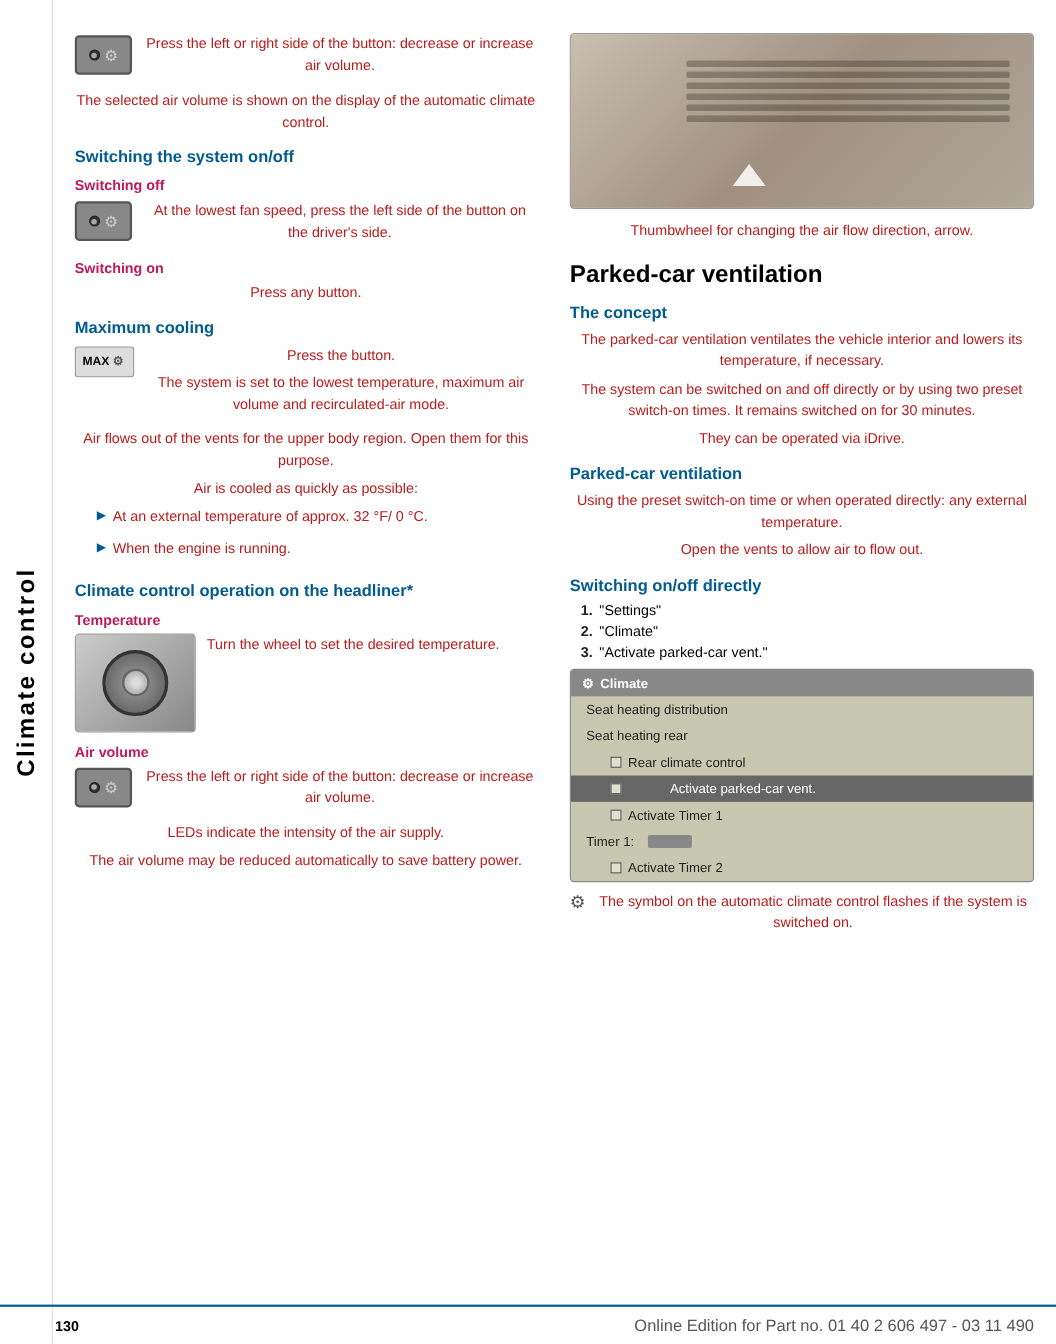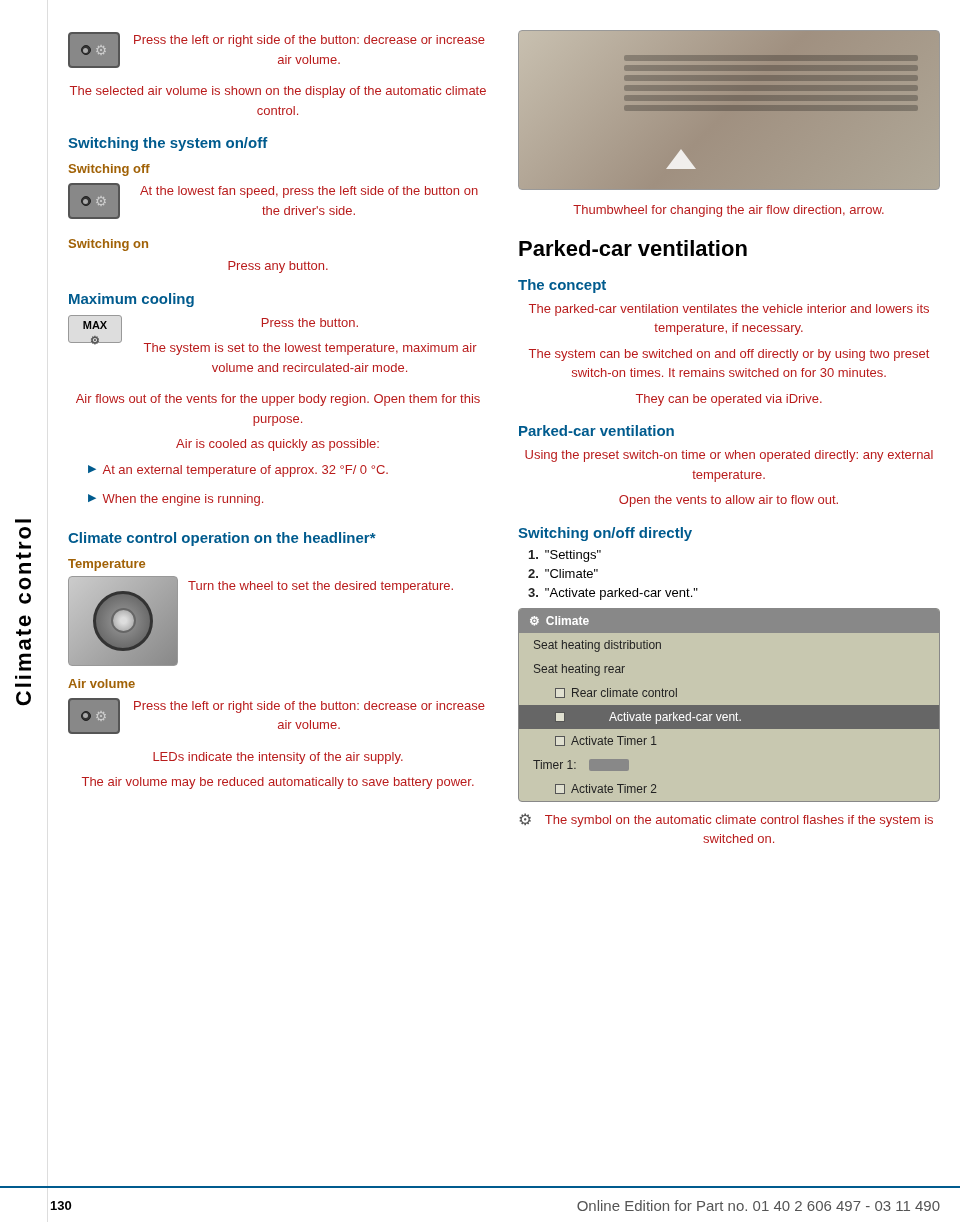--- a/index.html
+++ b/index.html
@@ -64,21 +64,21 @@
 
     .section-title {
       color: #005b8e;
       font-size: 15px;
       font-weight: bold;
       margin-bottom: 6px;
       margin-top: 14px;
     }
 
     .sub-title {
-      color: #a16207;
+      color: #be185d;
       font-size: 13px;
       font-weight: bold;
       margin-bottom: 5px;
       margin-top: 10px;
     }
 
     .body-text {
       font-size: 13px;
       color: #b91c1c;
       line-height: 1.5;
@@ -138,21 +138,20 @@
       padding: 3px 6px;
       font-size: 11px;
       font-weight: bold;
       display: flex;
       align-items: center;
       gap: 3px;
       width: 54px;
       height: 28px;
       flex-shrink: 0;
       margin-top: 2px;
-      flex-direction: column;
     }
 
     .max-btn .gear-small {
       font-size: 11px;
       color: #555;
     }
 
     
     .bullet-list {
       margin-left: 20px;

